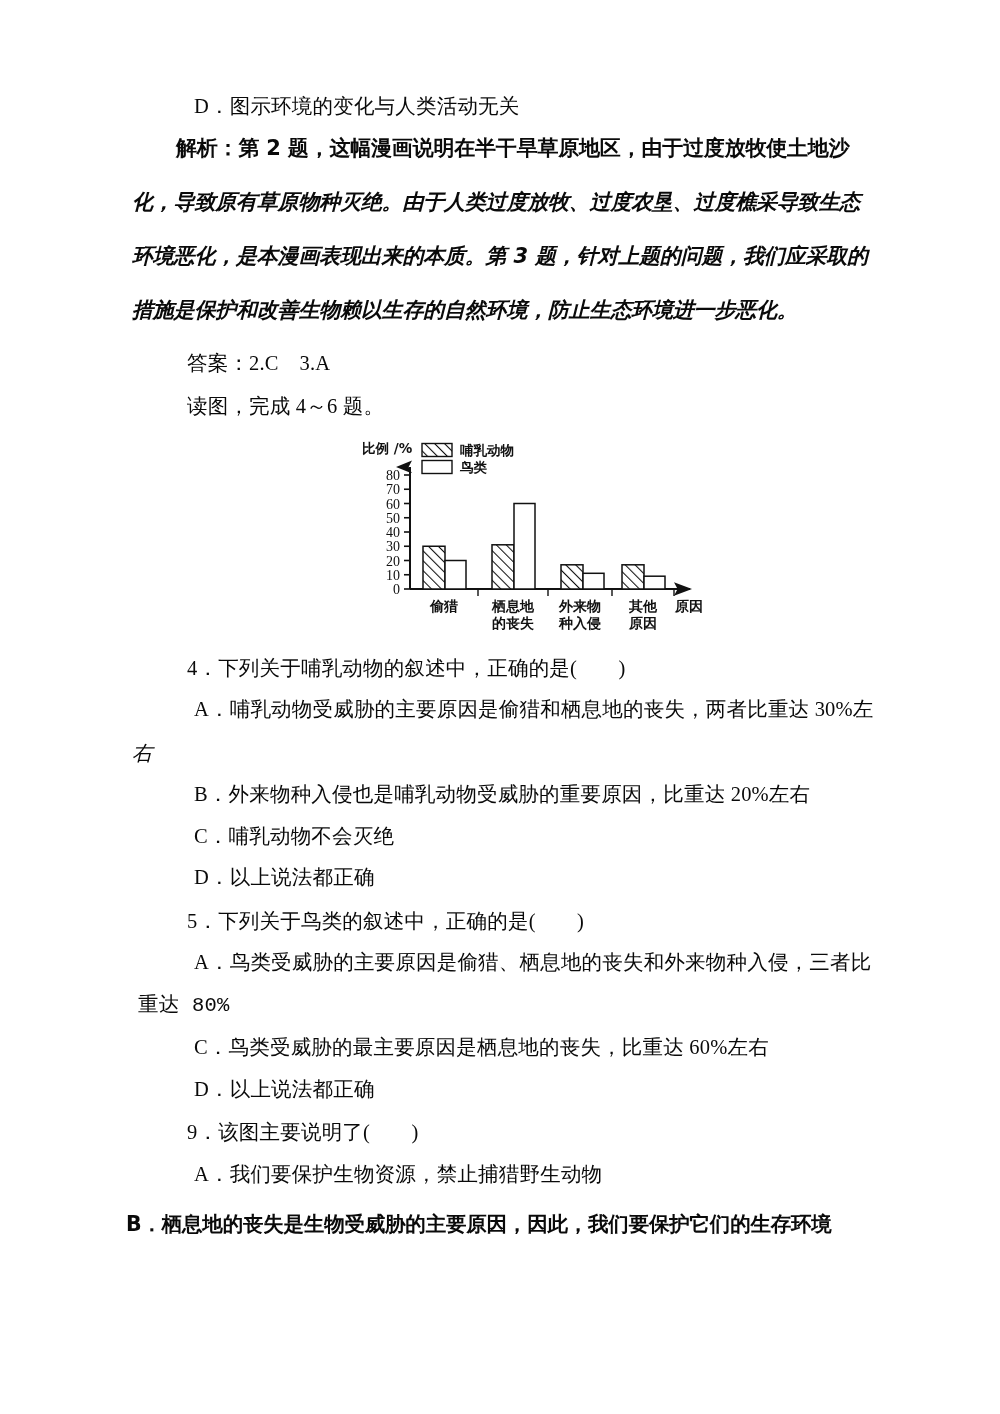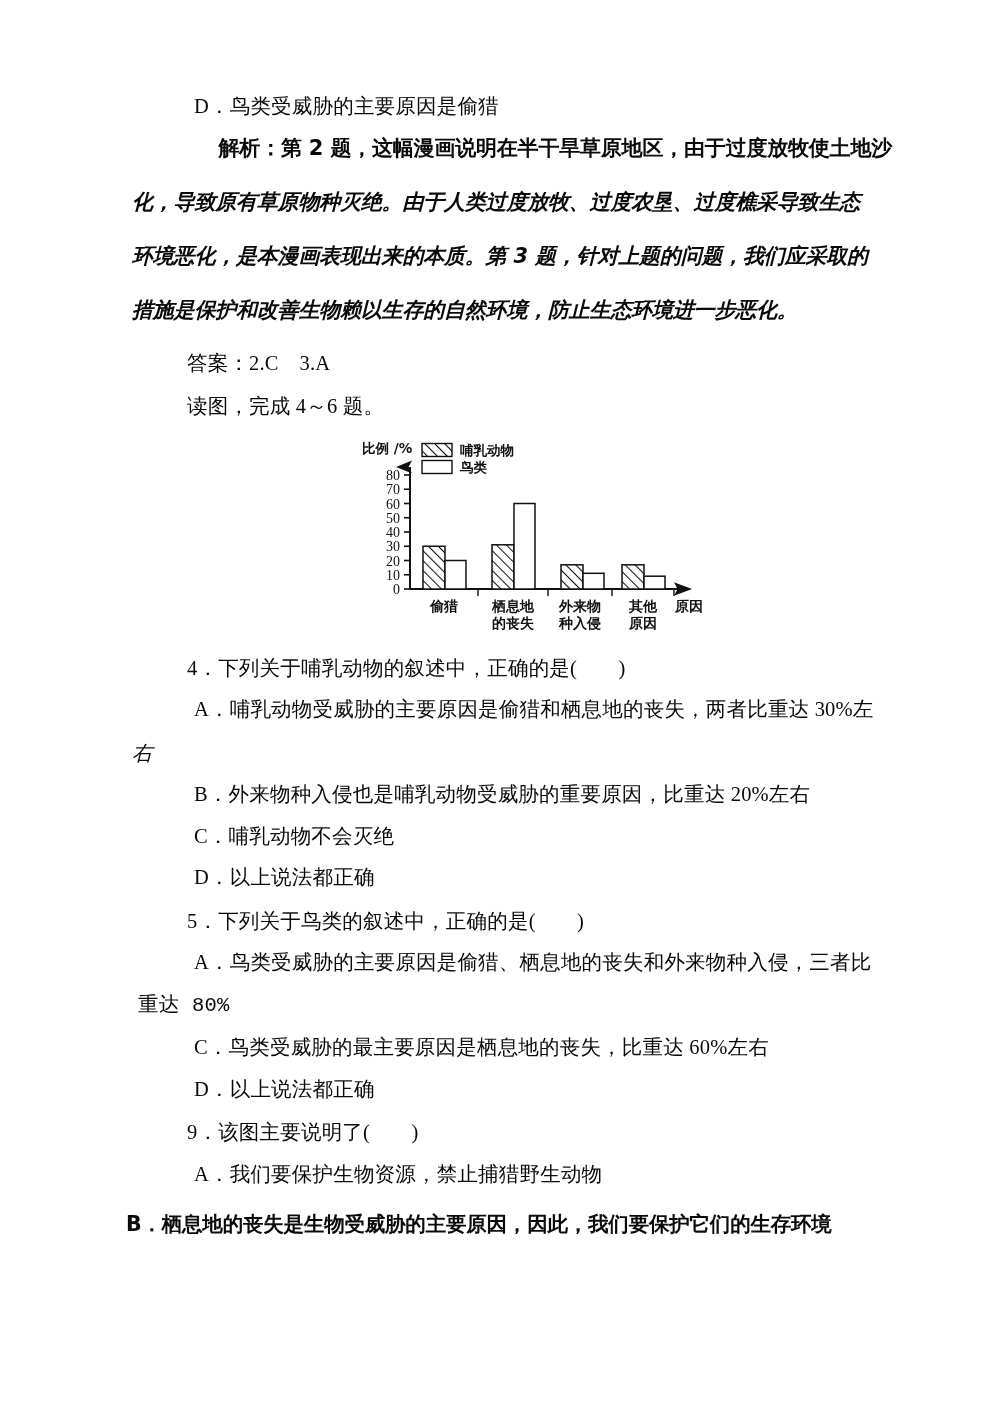--- a/index.html
+++ b/index.html
@@ -41,21 +41,21 @@
 
   .opt-line { margin-top: 21px; padding-left: 62px; }
   .q-line   { margin-top: 23px; padding-left: 55px; }
 
   
   .explain { margin-top: 21px; }
   .explain .line {
     font-size: 21px;
     margin-top: 33px;
   }
-  .explain .line.first { margin-top: 0; padding-left: 44px; text-align: right; }
+  .explain .line.first { margin-top: 0; padding-left: 44px; }
 
   .answer-line { margin-top: 32px; padding-left: 55px; font-size: 20.5px; }
   .read-line   { margin-top: 23px; padding-left: 55px; font-size: 20.5px; }
 
   .flush { padding-left: 0; font-style: italic; }
 
   
   .figure {
     margin-top: 22px;
     position: relative;
@@ -76,21 +76,21 @@
   .num-lbl {
     font-family: "Liberation Serif", "DejaVu Serif", serif;
   }
 </style>
 </head>
 <body>
 
 <div class="page">
   <div class="content">
 
-    <div class="line serif opt-line" style="margin-top:0;padding-left:62px;">D．鸟类受威胁的主要原因是偷猎</div>
+    <div class="line serif opt-line" style="margin-top:0;padding-left:62px;">D．图示环境的变化与人类活动无关</div>
 
     <div class="explain">
       <div class="line sans first">解析：第 2 题，这幅漫画说明在半干旱草原地区，由于过度放牧使土地沙</div>
       <div class="line sans flush">化，导致原有草原物种灭绝。由于人类过度放牧、过度农垦、过度樵采导致生态</div>
       <div class="line sans flush">环境恶化，是本漫画表现出来的本质。第 3 题，针对上题的问题，我们应采取的</div>
       <div class="line sans flush">措施是保护和改善生物赖以生存的自然环境，防止生态环境进一步恶化。</div>
     </div>
 
     <div class="line serif answer-line">答案：2.C　3.A</div>
 

